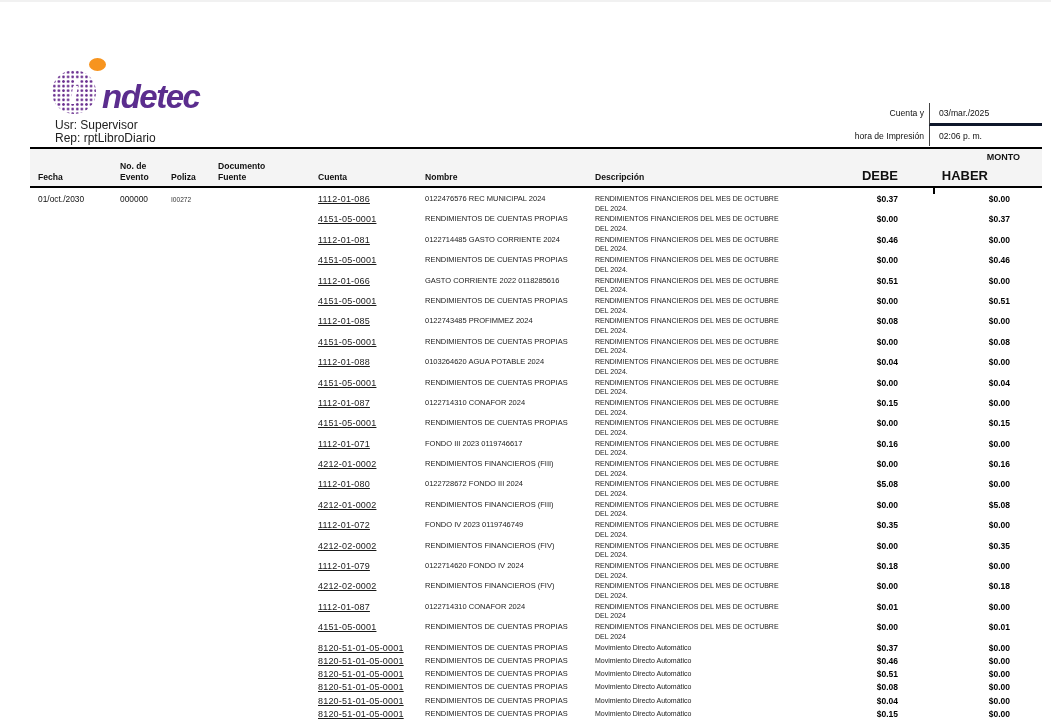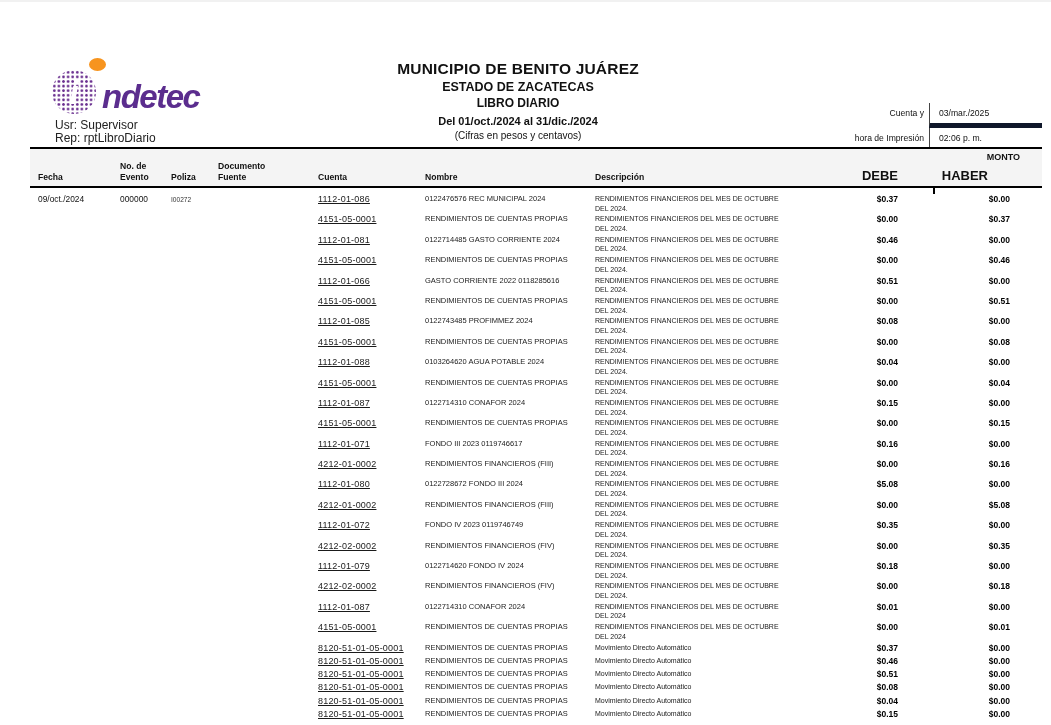--- a/index.html
+++ b/index.html
@@ -32,21 +32,21 @@
   .t2{font-size:12.5px;font-weight:bold;margin-top:2px;}
   .t3{font-size:12px;font-weight:bold;margin-top:2px;}
   .t4{font-size:11px;font-weight:bold;margin-top:5px;}
   .t5{font-size:10px;margin-top:3px;}
 
   
   .printinfo{position:absolute;left:790px;top:103px;width:252px;display:grid;grid-template-columns:139px 113px;}
   .pi-cell{height:20px;line-height:20px;font-size:8.6px;white-space:nowrap;}
   .pi-label{text-align:right;padding-right:5px;}
   .pi-value{padding-left:9px;border-left:1.3px solid #444;}
-  .pi-sep{border-bottom:5px solid #0f172a;}
+  .pi-sep{border-bottom:3px solid #0f172a;}
 
   
   .table{position:absolute;left:30px;top:147px;width:1012px;}
   .thead{
     display:flex;align-items:flex-end;background:#f4f4f4;height:41px;box-sizing:border-box;
     border-top:2.6px solid #000;border-bottom:2.6px solid #000;padding-bottom:3px;
     font-weight:bold;font-size:8.6px;
   }
   .hc{white-space:pre-line;line-height:11px;box-sizing:border-box;overflow:hidden;}
   .c,.hc{flex:none;}
@@ -88,27 +88,20 @@
       <div class="logo-tittle"></div>
     </div>
     <span class="logo-text">ndetec</span>
   </div>
 
   <div class="userinfo">
     <div>Usr: Supervisor</div>
     <div>Rep: rptLibroDiario</div>
   </div>
 
-  <div class="title-block">
-    <div class="t1">MUNICIPIO DE BENITO JUÁREZ</div>
-    <div class="t2">ESTADO DE ZACATECAS</div>
-    <div class="t3">LIBRO DIARIO</div>
-    <div class="t4">Del 01/oct./2024 al 31/dic./2024</div>
-    <div class="t5">(Cifras en pesos y centavos)</div>
-  </div>
 
   <div class="printinfo">
     <div class="pi-cell pi-label">Cuenta y</div>
     <div class="pi-cell pi-value pi-sep">03/mar./2025</div>
     <div class="pi-cell pi-label">hora de Impresión</div>
     <div class="pi-cell pi-value">02:06 p. m.</div>
   </div>
 
   <div class="table">
     <div class="thead">
@@ -126,21 +119,21 @@
         <div class="debe-haber">
           <div class="w-debe">DEBE</div>
           <div class="w-haber">HABER</div>
         </div>
       </div>
       <div class="tick"></div>
     </div>
 
     <div class="tbody">
         <div class="row">
-        <div class="c w-fecha">09/oct./2024</div>
+        <div class="c w-fecha">01/oct./2030</div>
         <div class="c w-evento">000000</div>
         <div class="c w-poliza">I00272</div>
         <div class="c w-doc"></div>
         <div class="c w-cuenta">1112-01-086</div>
         <div class="c w-nombre">0122476576 REC MUNICIPAL 2024</div>
         <div class="c w-desc">RENDIMIENTOS FINANCIEROS DEL MES DE OCTUBRE
 DEL 2024.</div>
         <div class="c w-debe">$0.37</div>
         <div class="c w-haber">$0.00</div>
       </div>

